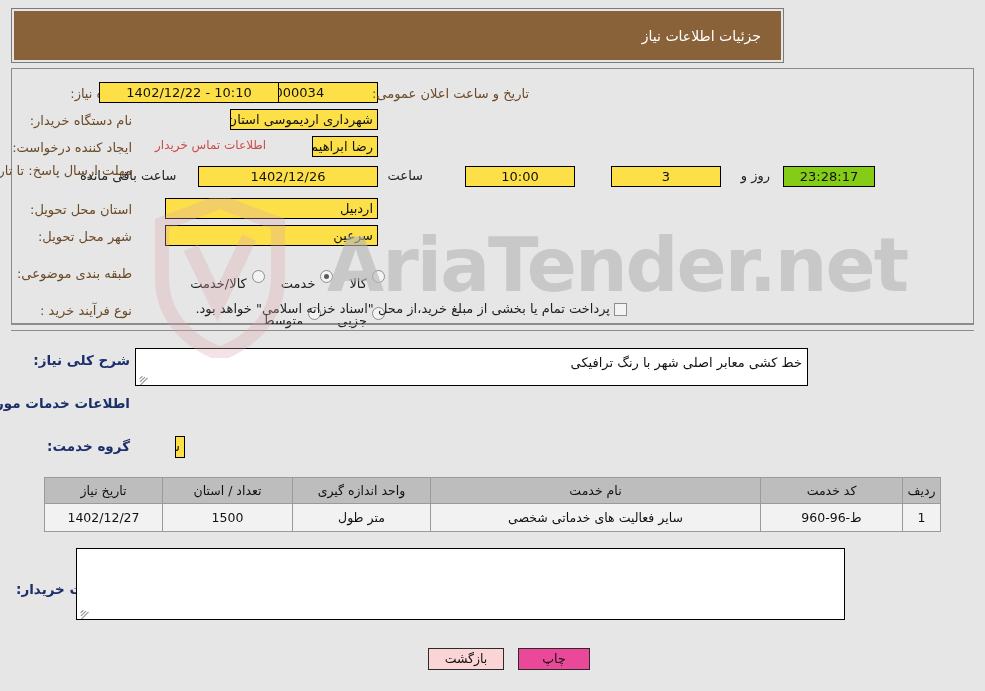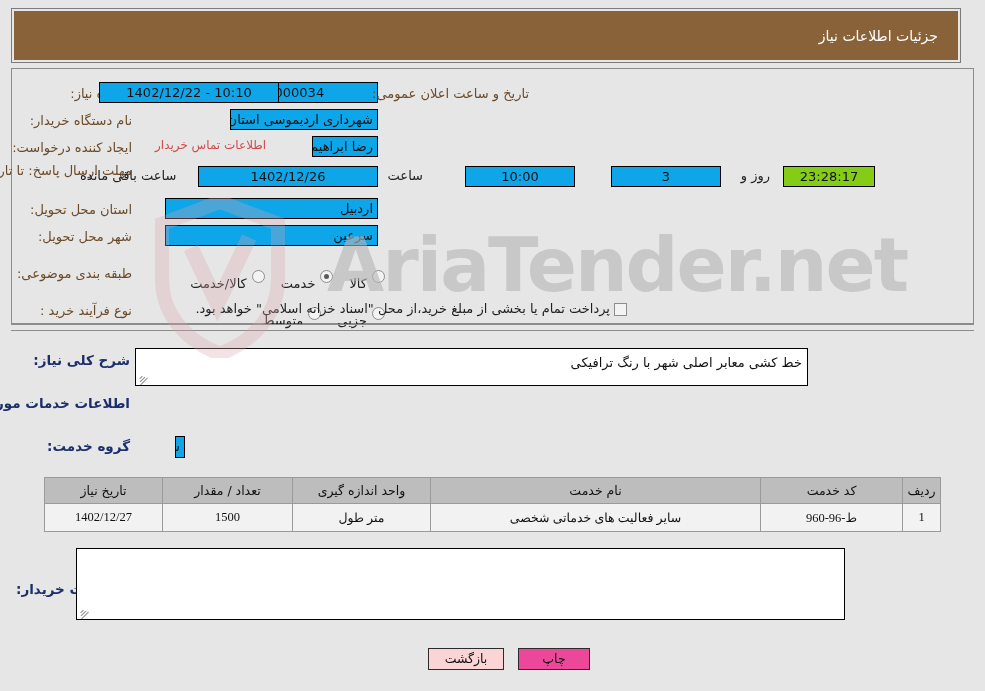--- a/index.html
+++ b/index.html
@@ -50,21 +50,21 @@
   .page {
     position: absolute;
     left: 0; top: 0;
     width: 985px; height: 691px;
     z-index: 1;
   }
 
   .outer-box {
     position: absolute;
     left: 11px; top: 8px;
-    width: 950px; height: 55px;
+    width: 773px; height: 55px;
     border: 1px solid #7b7b7b;
     background: #e6e6e6;
     padding: 2px;
   }
   .title-bar {
     width: 100%; height: 100%;
     background: #8a6239;
     color: #ffffff;
     font-size: 14px;
     display: flex;
@@ -99,21 +99,21 @@
   .flabel {
     color: #6b4a28;
     font-size: 13px;
     white-space: nowrap;
     text-align: right;
   }
   .flabel.two-line { line-height: 15px; }
 
   .fbox {
     border: 1px solid #000;
-    background: #0ea5e9;
+    background: #fde047;
     height: 21px;
     line-height: 19px;
     font-size: 13px;
     color: #111;
     padding: 0 4px;
     overflow: hidden;
     white-space: nowrap;
   }
   .fbox.center { text-align: center; }
   .fbox.right  { text-align: right; }
@@ -221,21 +221,20 @@
     height: 26px;
     padding: 0 4px;
   }
   #items-table td {
     background: #f2f2f2;
     border: 1px solid #9a9a9a;
     color: #111;
     height: 28px;
     text-align: center;
     padding: 0 4px;
-    font-family: Liberation Serif, serif;
   }
 
   
   .btn {
     position: absolute;
     height: 22px;
     border: 1px solid #2b2b2b;
     font-size: 12.5px;
     color: #111;
     line-height: 20px;
@@ -352,21 +351,21 @@
   <div class="bold-label" style="right:855px; top:438px;">گروه خدمت:</div>
   <div class="fbox right" style="position:absolute; right:800px; top:436px; left:177px; height:22px; line-height:20px;">سایر فعالیت‌های خدماتی</div>
 
   <table id="items-table">
     <thead>
       <tr>
         <th style="width:38px;margin-top:17px;">ردیف</th>
         <th style="width:142px;">کد خدمت</th>
         <th>نام خدمت</th>
         <th style="width:138px;">واحد اندازه گیری</th>
-        <th style="width:130px;">تعداد / مقدار</th>
+        <th style="width:130px;">تعداد / استان</th>
         <th style="width:118px;">تاریخ نیاز</th>
       </tr>
     </thead>
     <tbody>
       <tr>
         <td>1</td>
         <td>ط-96-960</td>
         <td>سایر فعالیت های خدماتی شخصی</td>
         <td>متر طول</td>
         <td>1500</td>

